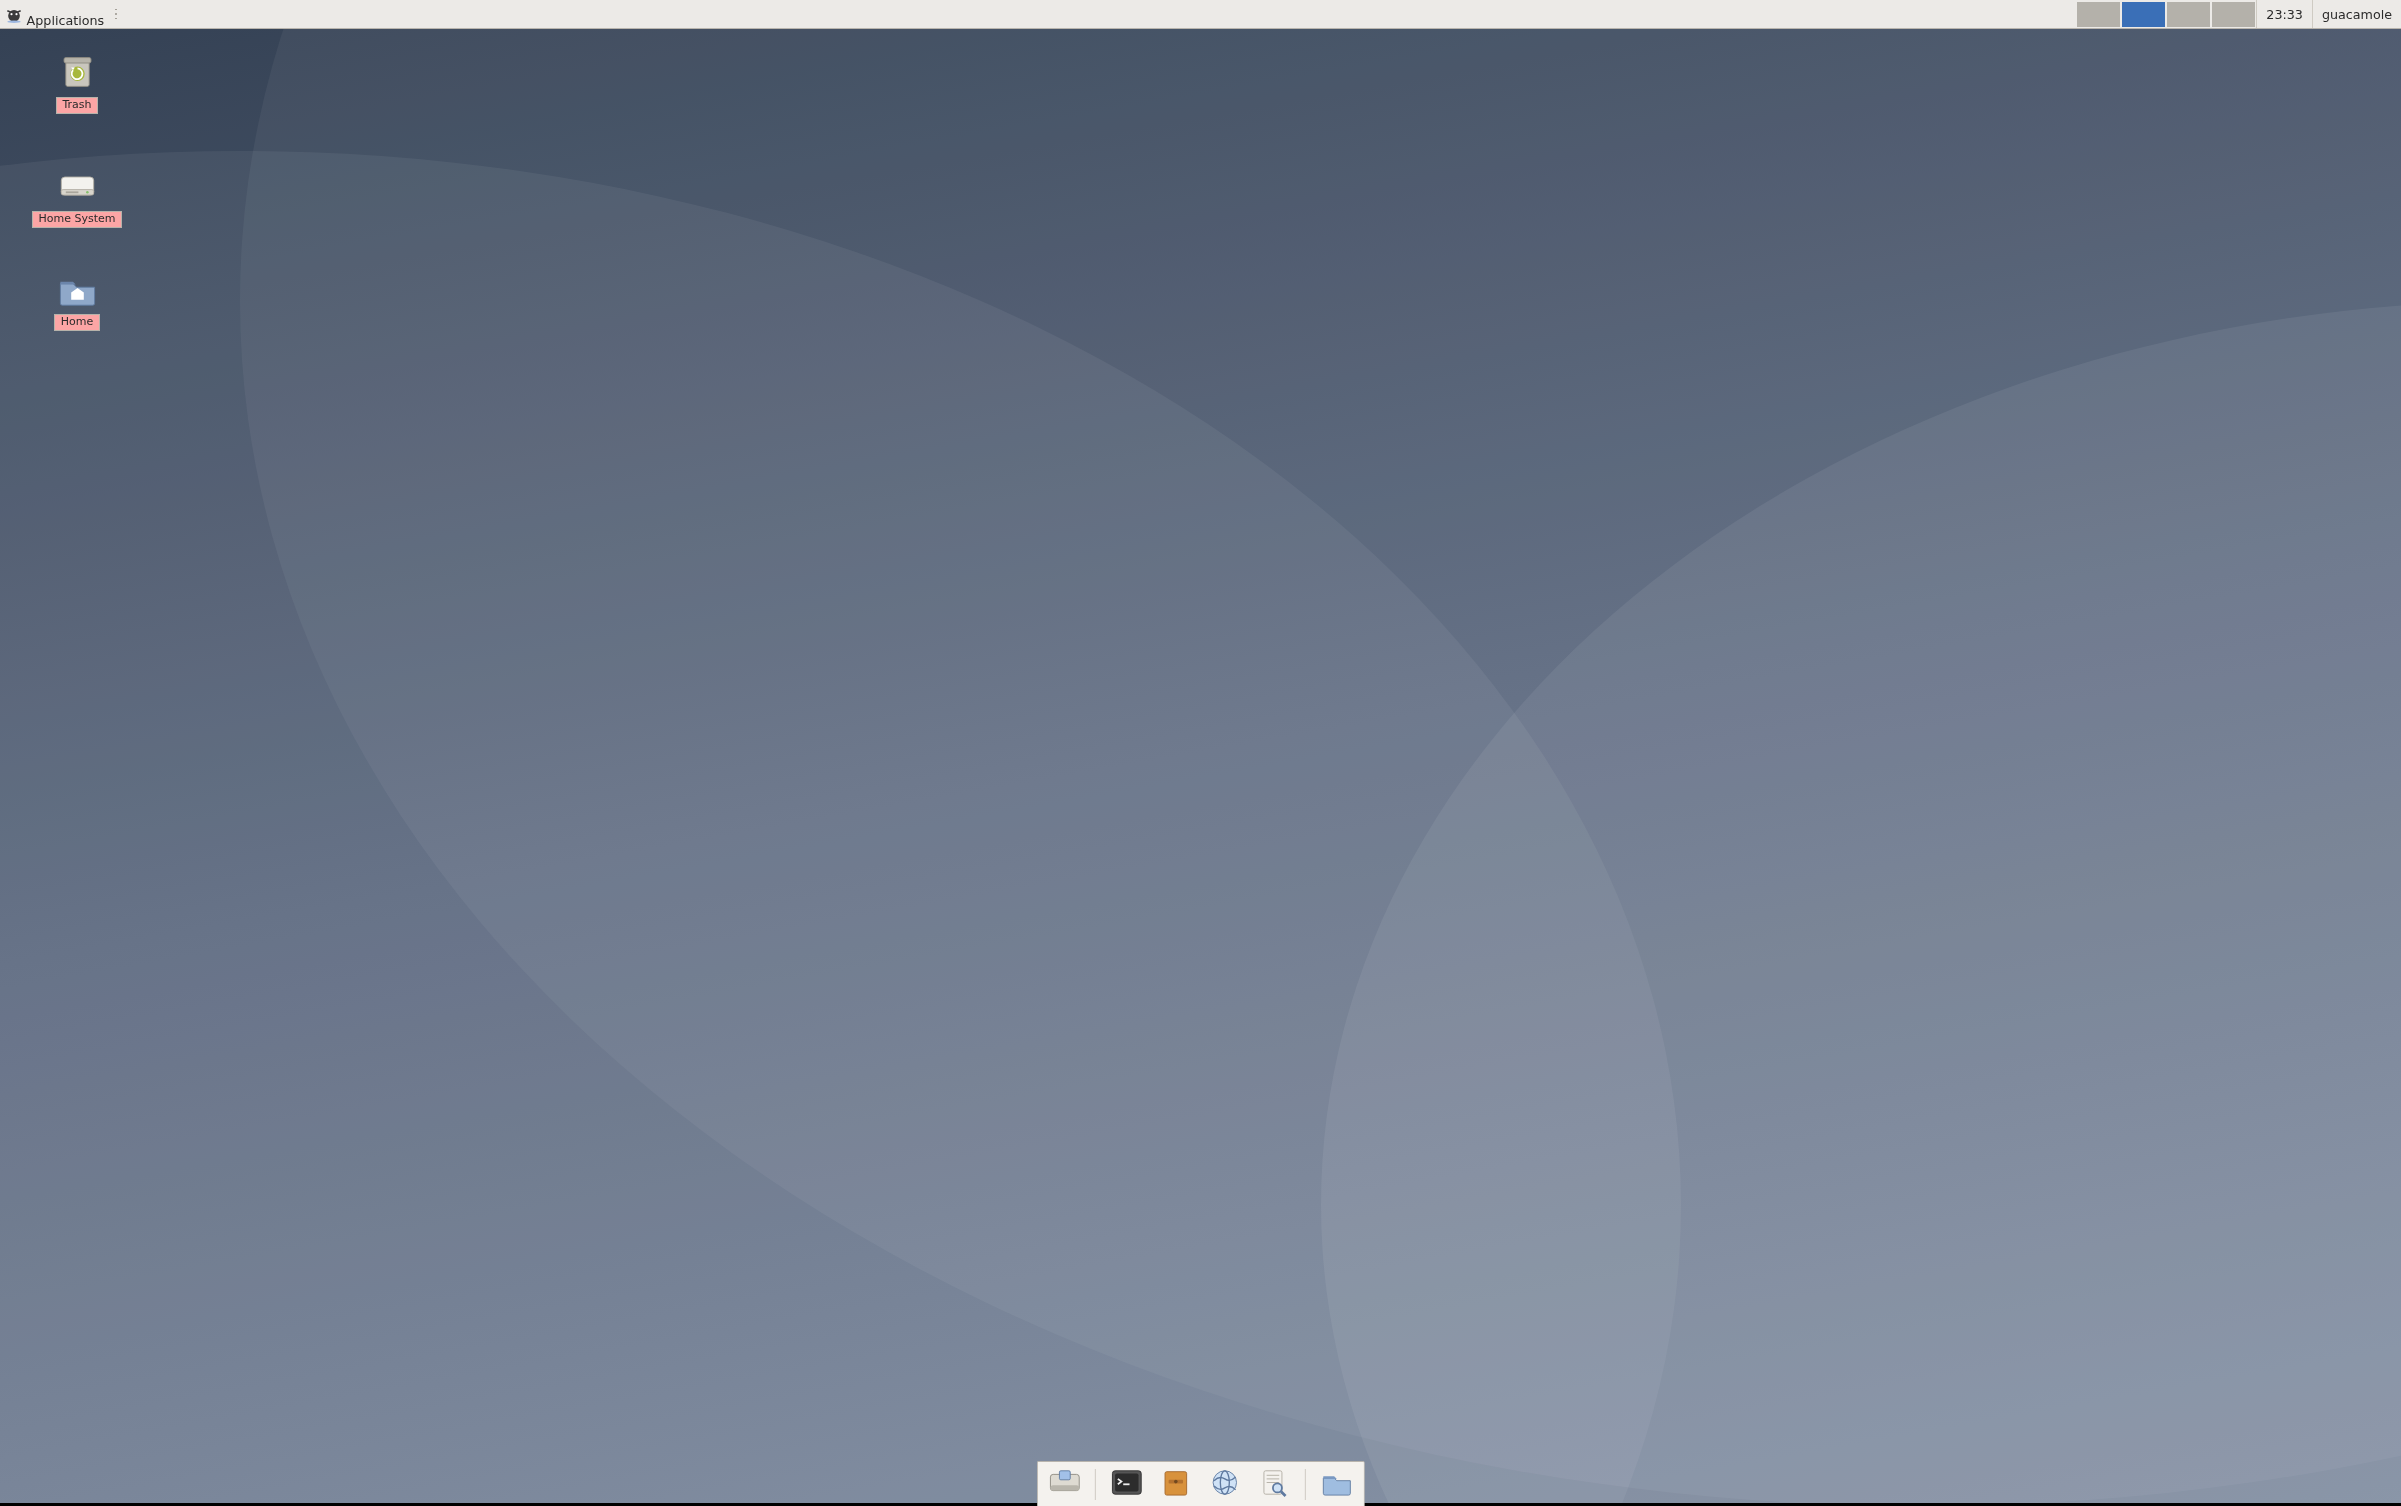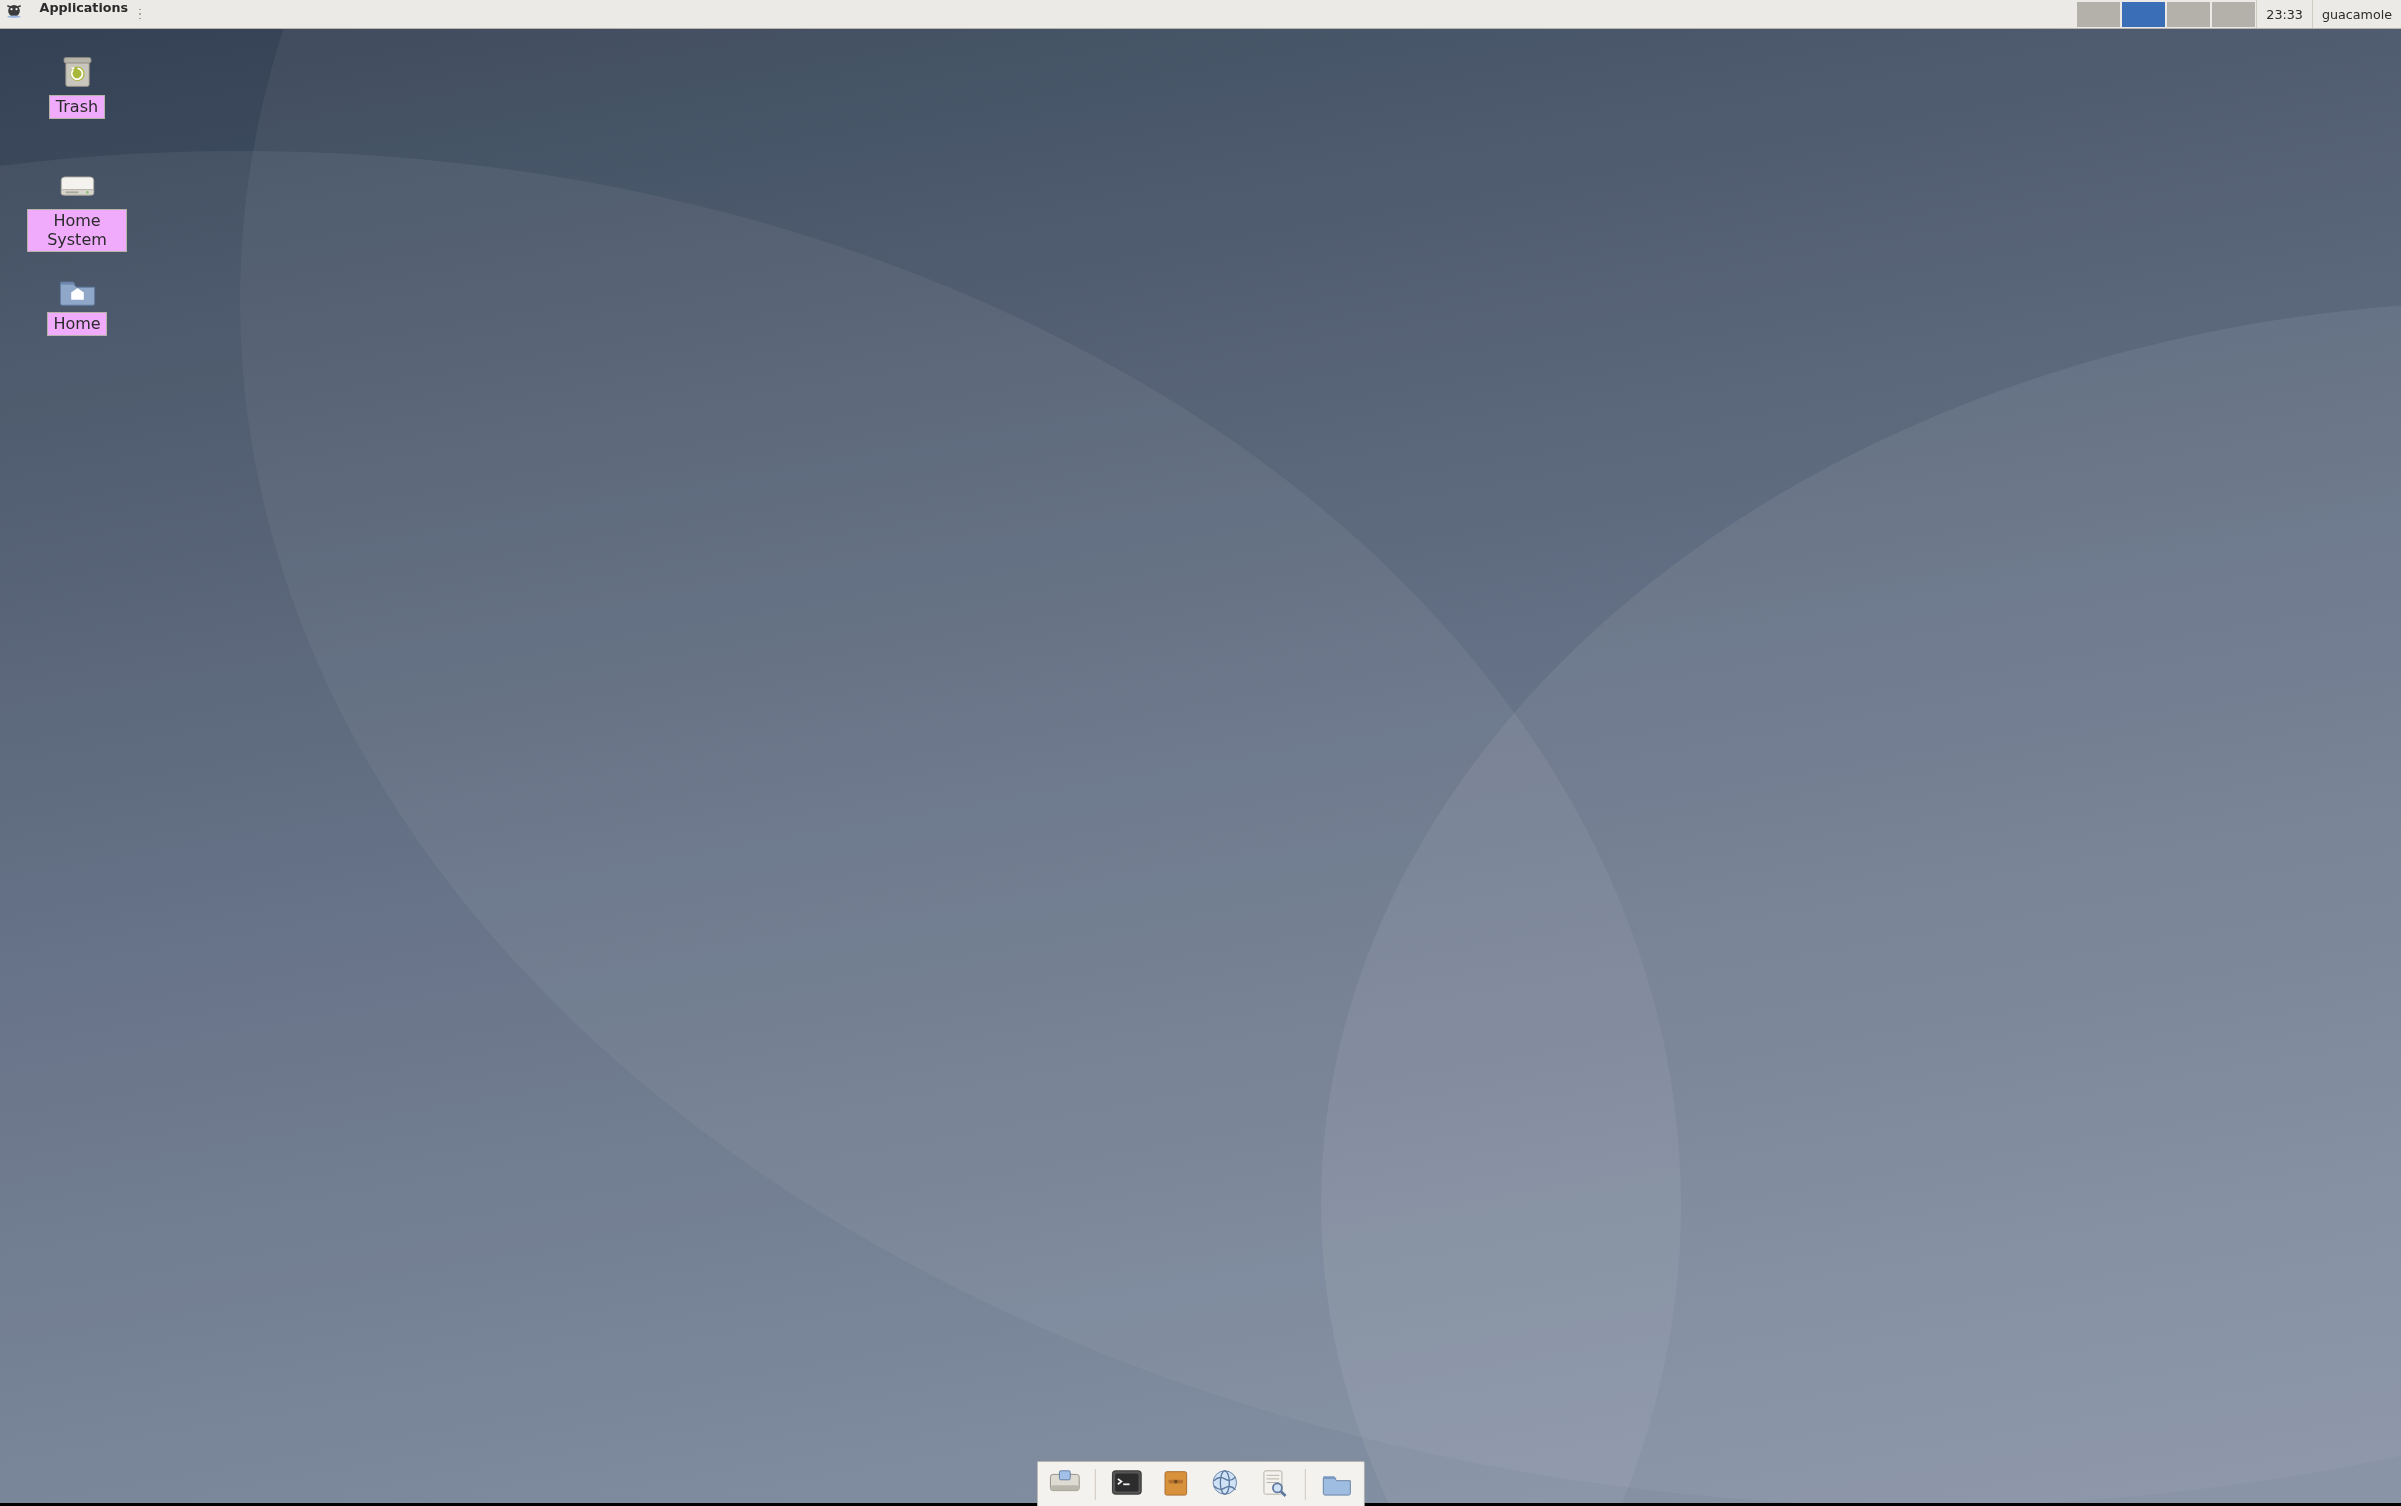--- a/index.html
+++ b/index.html
@@ -41,25 +41,24 @@
     height: 29px;
     background: #eceae7;
     border-bottom: 0.9px solid #b8b4ad;
     display: flex;
     align-items: stretch;
     color: #2b2b2b;
     font-size: 12.7px;
   }
   .apps-menu {
     display: flex;
-    align-items: flex-start;
+    align-items: flex-end;
     padding: 0 9px 0 3.6px;
-    gap: 16px;
-    cursor: pointer;
-    font-weight: bold;
+    gap: 3px;
+    cursor: pointer;
   }
   .apps-menu svg { width: 20px; height: 20px; }
   .grip {
     width: 5.4px;
     display: flex;
     flex-direction: column;
     justify-content: center;
     gap: 2.7px;
     margin-left: 1.8px;
     margin-right: 3.6px;
@@ -108,24 +107,24 @@
     cursor: pointer;
     user-select: none;
   }
   .desktop-icon .glyph {
     width: 45px;
     height: 36px;
     margin: 0 auto 5.4px;
   }
   .desktop-icon .label {
     display: inline-block;
-    background: #f0abfc;
+    background: #fca5a5;
     border: 0.9px solid #b6b2aa;
     padding: 0.9px 5.4px 1.8px;
-    font-size: 16px;
+    font-size: 11px;
     color: #2b2b2b;
     border-radius: 0;
   }
   .di-trash { left: 27px; top: 54px; }
   .di-fs    { left: 27px; top: 168px; }
   .di-home  { left: 27px; top: 271px; }
 
   
   .dock {
     position: absolute;

